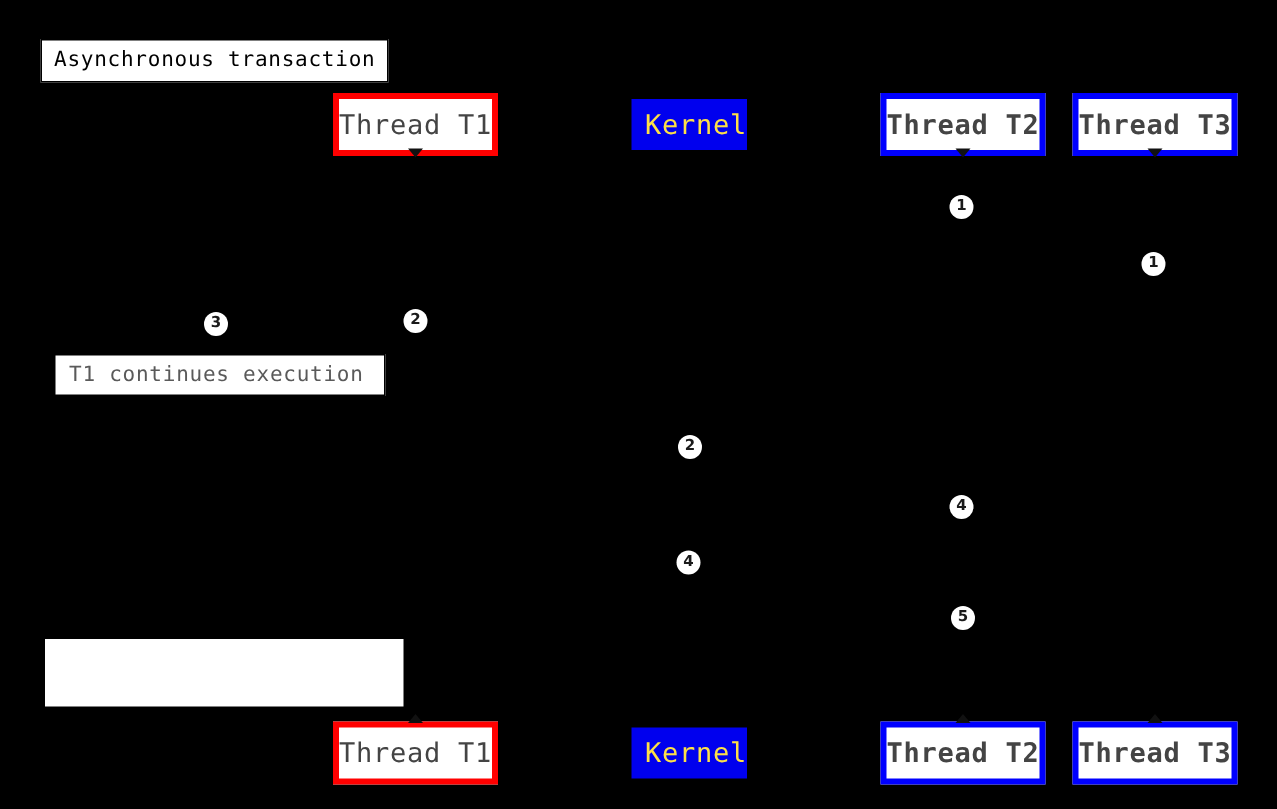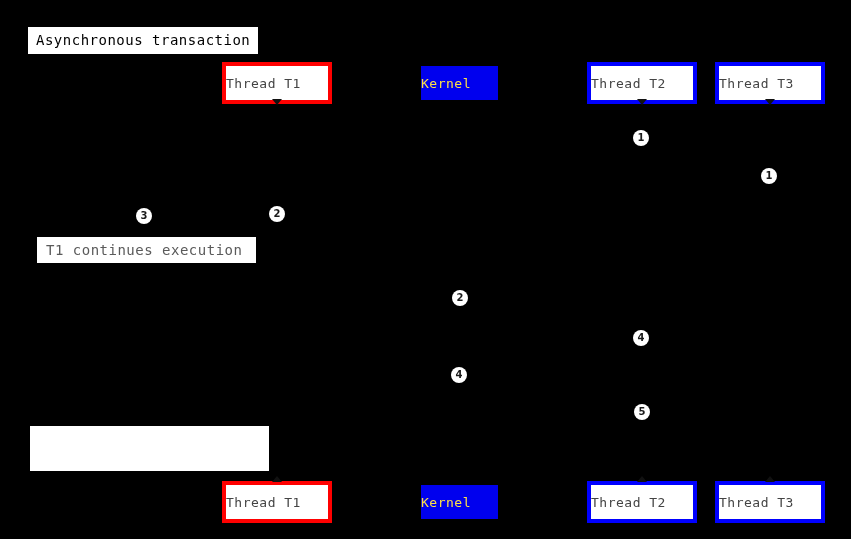--- a/index.html
+++ b/index.html
@@ -29,34 +29,35 @@
     white-space: nowrap;
     box-sizing: border-box;
   }
 
   
   .node {
     position: absolute;
     box-sizing: border-box;
     display: flex;
     align-items: center;
-    justify-content: flex-start;
+    justify-content: flex-end;
     white-space: nowrap;
-    font-size: 13px;
+    font-size: 18px;
     letter-spacing: 0.5px;
   }
   .node-red {
     background: #ffffff;
     color: #444444;
     border: 4px solid #ff0000;
   }
   .node-blue {
     background: #ffffff;
     color: #444444;
     border: 4px solid #0000ff;
+    font-weight: bold;
   }
   .node-kernel {
     background: #0000ee;
     color: #fde047;
     border: 0;
   }
 
   
   .note-box {
     position: absolute;

